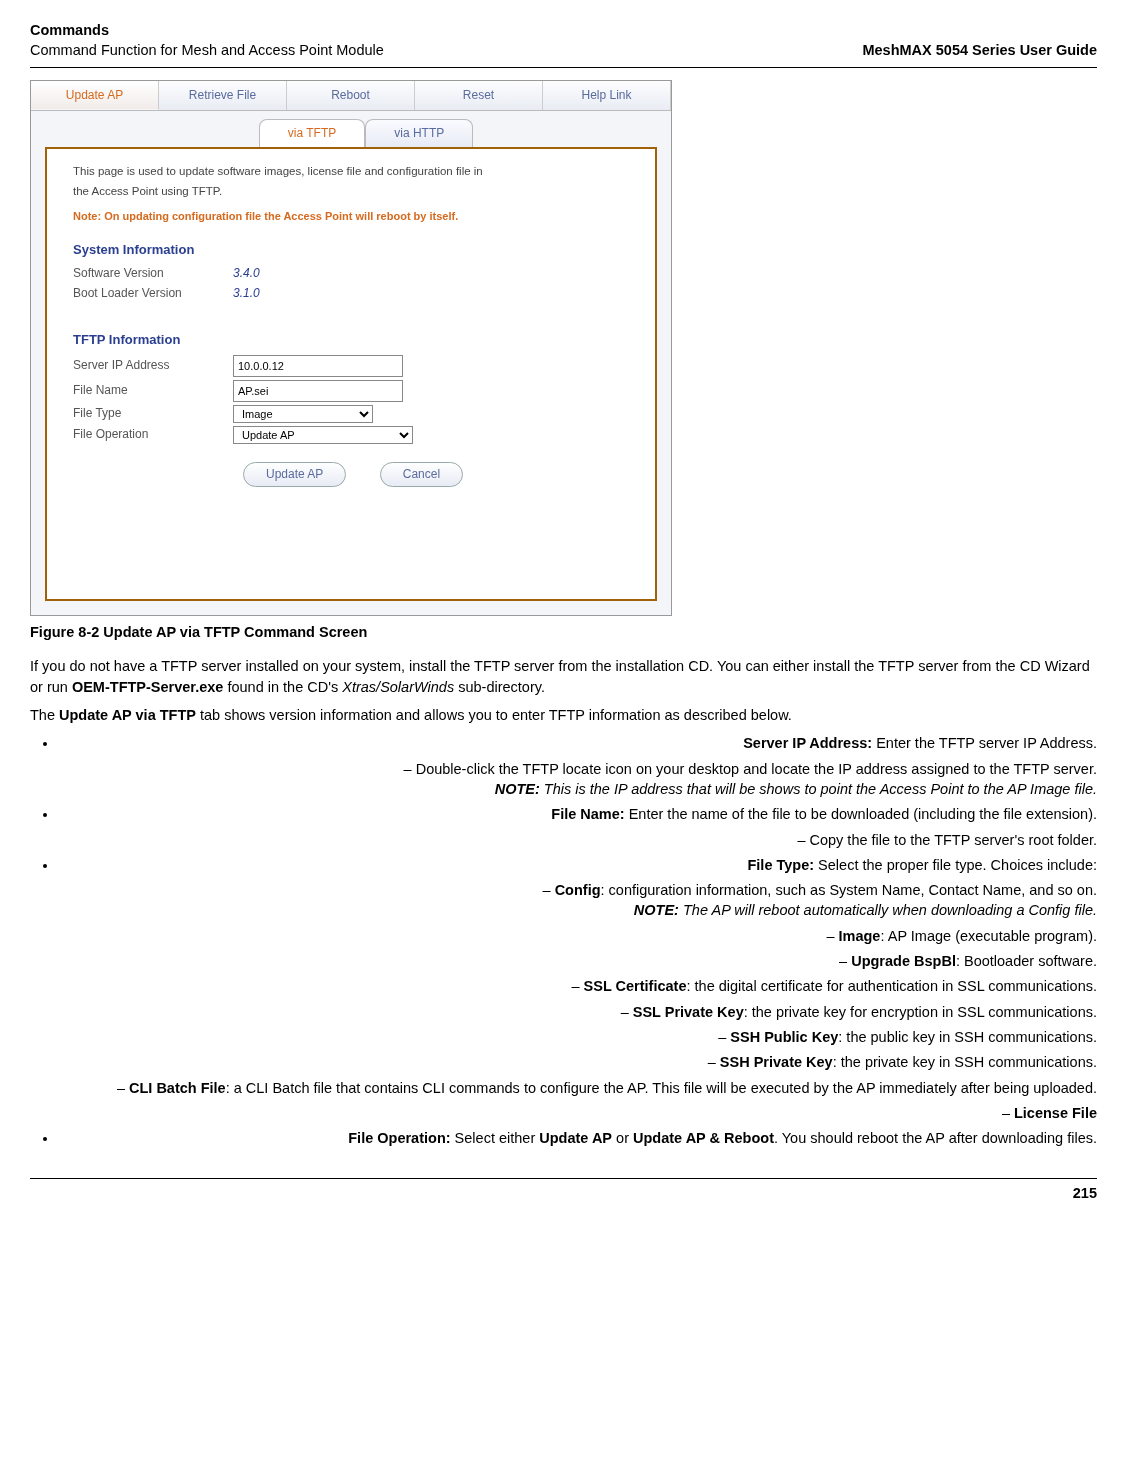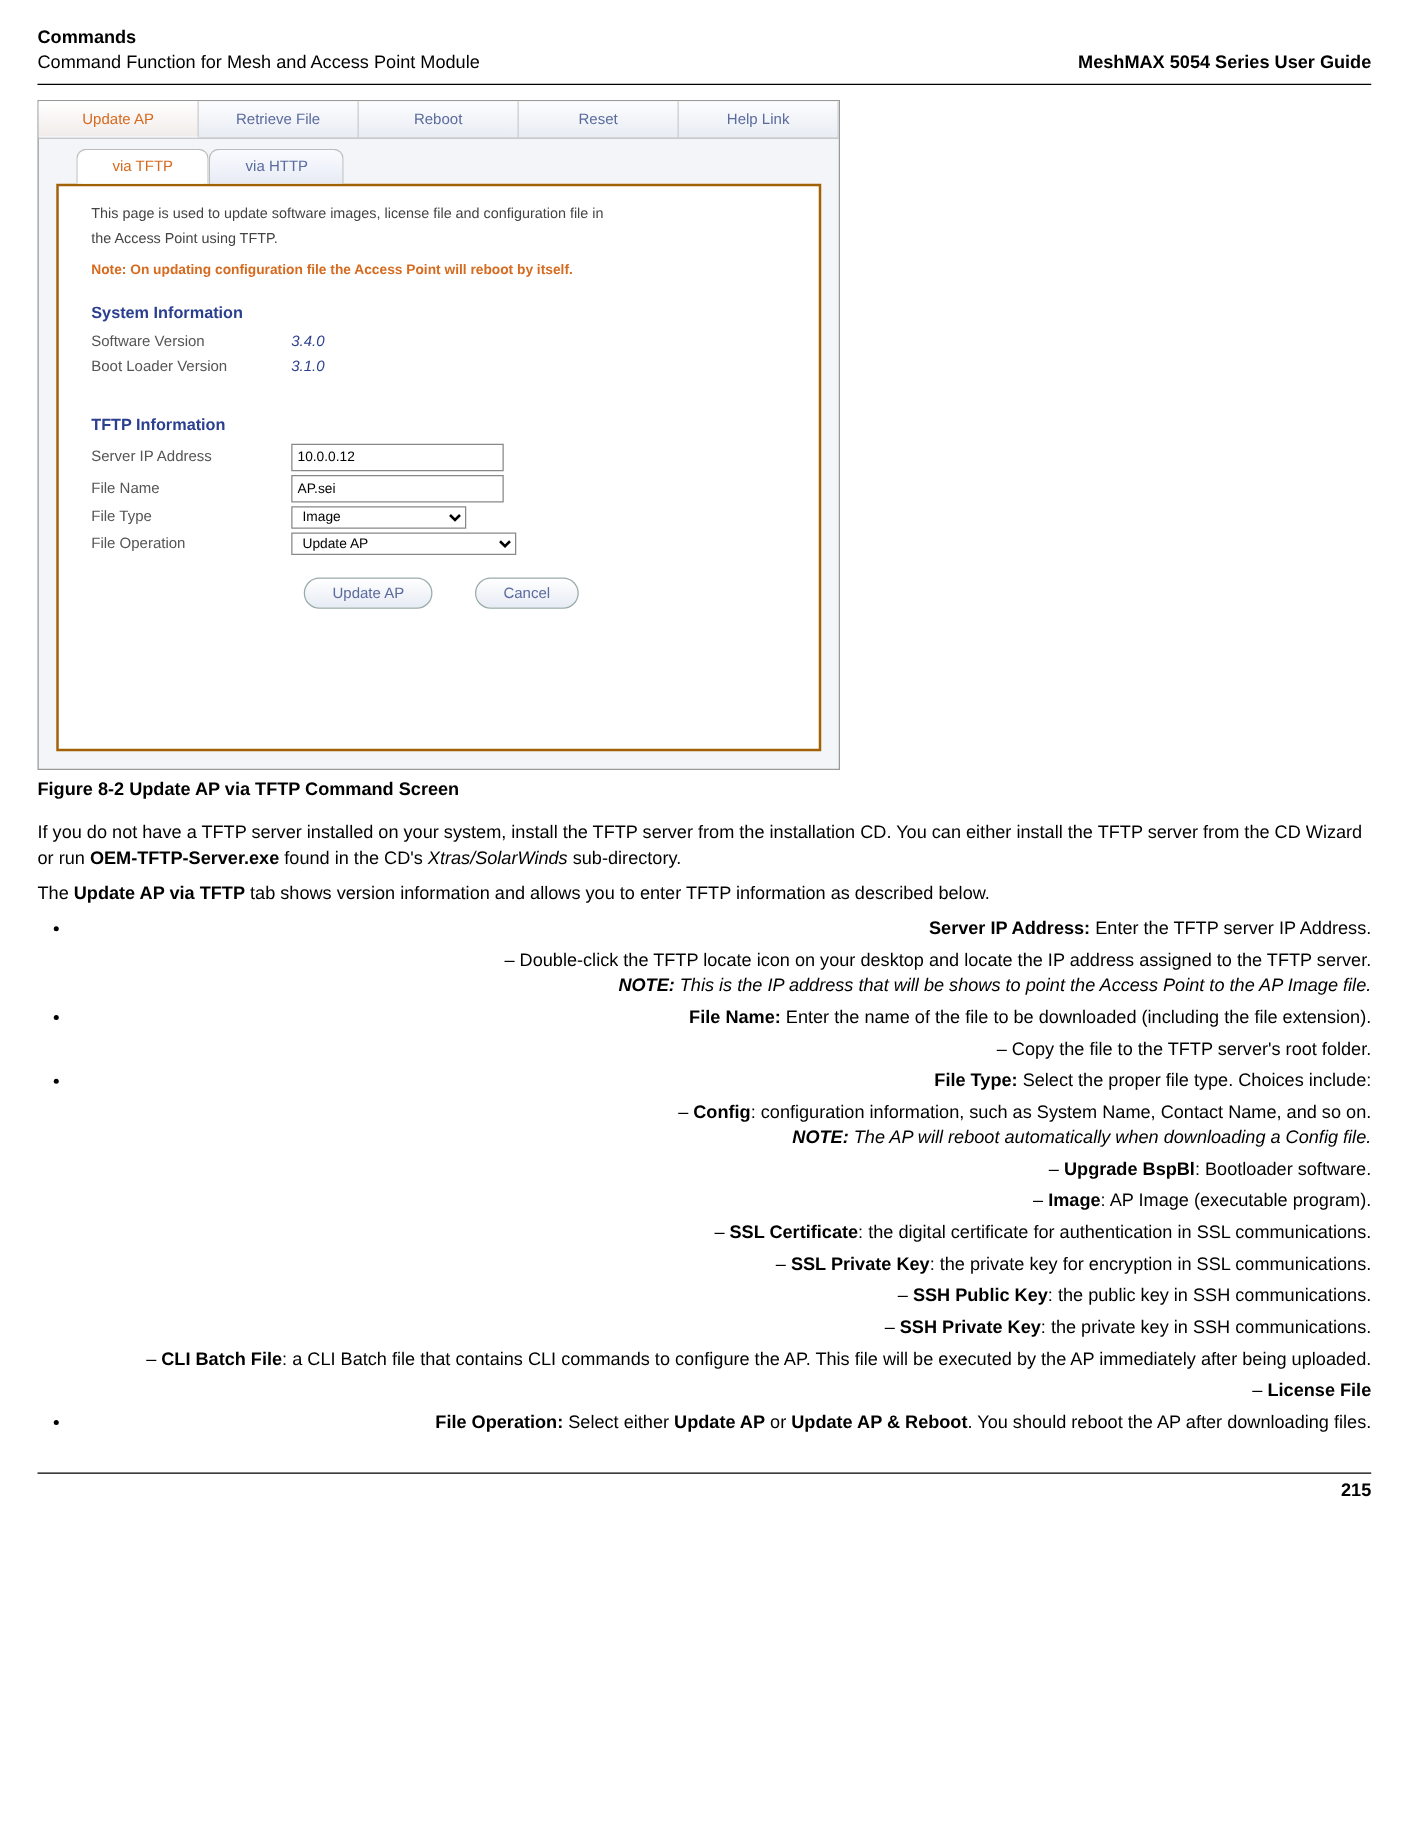--- a/index.html
+++ b/index.html
@@ -45,20 +45,21 @@
   }
   .topbar .tab.active {
     color:#d66a1e;
     background: linear-gradient(#fff,#f1ecea);
     border-bottom:1px solid #f4f5f8;
   }
   .subtabs {
     display:flex;
     padding: 8px 0 0 30px;
     gap:0;
+    justify-content:center;
   }
   .subtabs .stab {
     padding:5px 28px;
     border:1px solid #bbb;
     border-bottom:none;
     border-radius:8px 8px 0 0;
     background:linear-gradient(#fafbff,#e7ebf4);
     color:#5a6b9e;
     font-size:12px;
   }
@@ -203,22 +204,22 @@
       <li>Copy the file to the TFTP server's root folder.</li>
     </ul>
   </li>
 
   <li>
     <b>File Type:</b><span> Select the proper file type. Choices include:</span>
     <ul class="sub">
       <li><b>Config</b><span>: configuration information, such as System Name, Contact Name, and so on.</span>
         <div class="note"><span class="nb">NOTE:</span><span> The AP will reboot automatically when downloading a Config file.</span></div>
       </li>
+      <li><b>Image</b><span>: AP Image (executable program).</span></li>
       <li><b>Upgrade BspBl</b><span>: Bootloader software.</span></li>
-      <li><b>Image</b><span>: AP Image (executable program).</span></li>
       <li><b>SSL Certificate</b><span>: the digital certificate for authentication in SSL communications.</span></li>
       <li><b>SSL Private Key</b><span>: the private key for encryption in SSL communications.</span></li>
       <li><b>SSH Public Key</b><span>: the public key in SSH communications.</span></li>
       <li><b>SSH Private Key</b><span>: the private key in SSH communications.</span></li>
       <li><b>CLI Batch File</b><span>: a CLI Batch file that contains CLI commands to configure the AP. This file will be executed by the AP immediately after being uploaded.</span></li>
       <li><b>License File</b></li>
     </ul>
   </li>
 
   <li>

